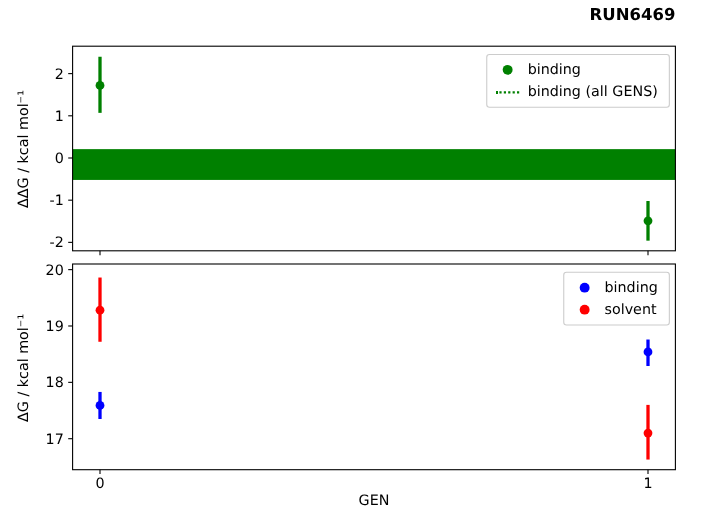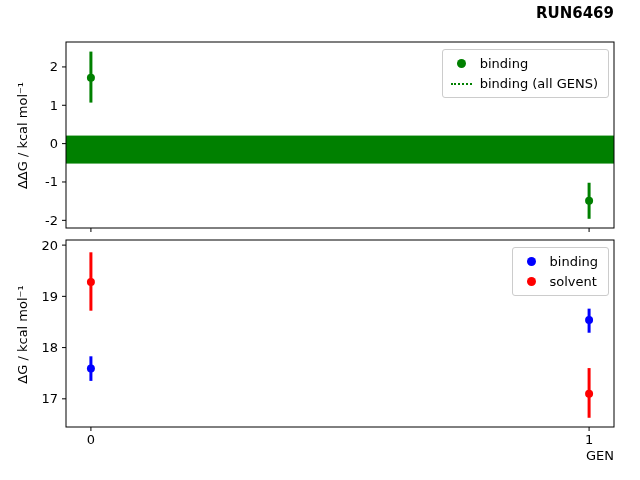--- a/index.html
+++ b/index.html
@@ -11,21 +11,21 @@
   }
   .figure { position: relative; width: 640px; height: 480px; background: #ffffff; overflow: hidden; }
   svg { position: absolute; left: 0; top: 0; }
   svg text { font-family: "DejaVu Sans", sans-serif; }
   .title {
     position: absolute; left: 66px; width: 548px; top: 4px;
     text-align: right; font-size: 15px; font-weight: bold;
   }
   .xlabel {
     position: absolute; left: 66px; width: 548px; top: 448px;
-    text-align: right; font-size: 13px;
+    text-align: center; font-size: 13px;
   }
   .ylabel {
     position: absolute; width: 220px; text-align: center;
     transform: rotate(-90deg); font-size: 13px; white-space: nowrap;
   }
   .ylabel-top { left: -88px; top: 128px; }
   .ylabel-bottom { left: -88px; top: 327px; }
   .legend {
     position: absolute; right: 31px;
     background: rgba(255,255,255,0.9);

